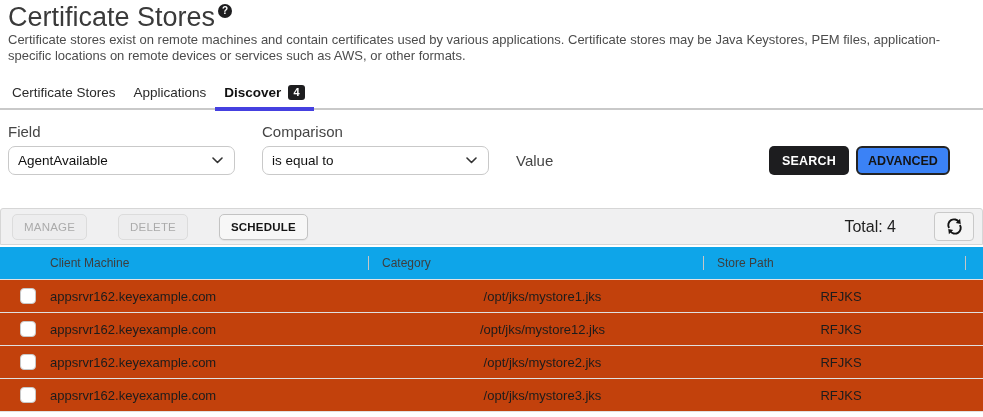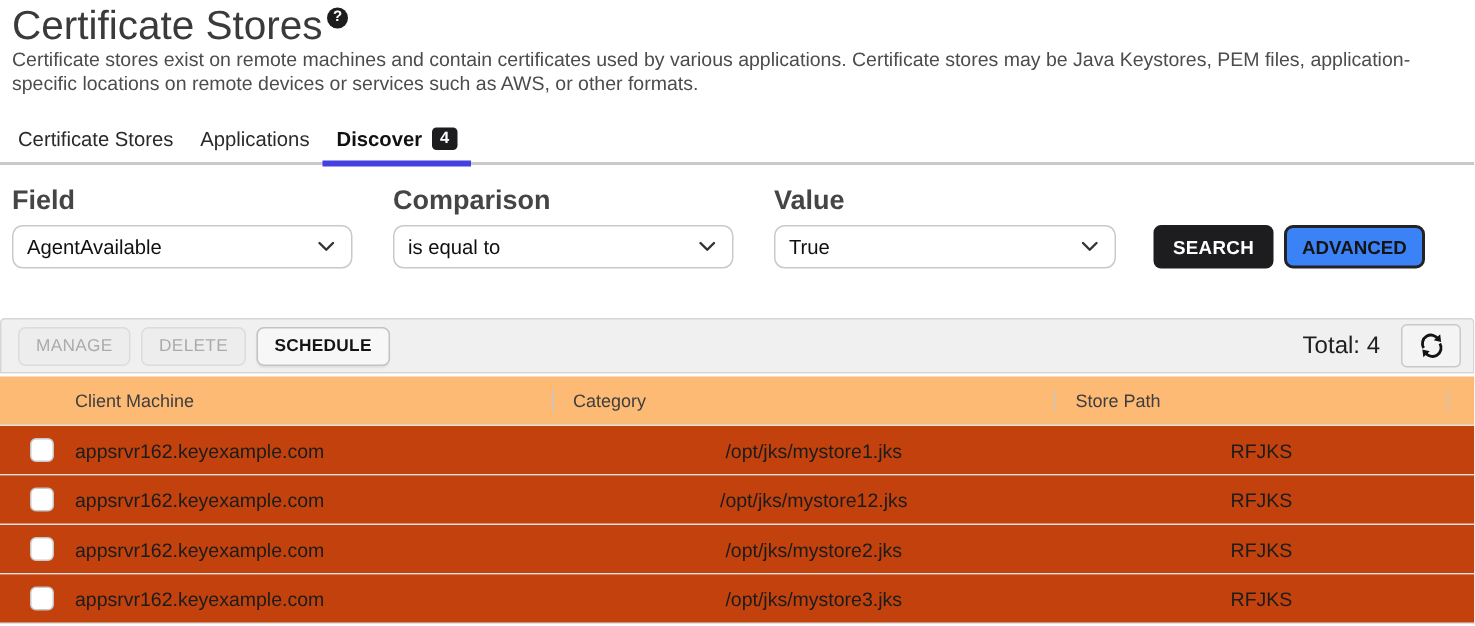--- a/index.html
+++ b/index.html
@@ -32,60 +32,60 @@
   }
   .badge {
     background: var(--dark, #1f1f1f); color:#fff; font-size:11px; font-weight:700;
     border-radius:3px; padding:1px 5px; line-height:13px;
   }
 
   
   .form { display:flex; align-items:flex-end; padding: 13px 0 0 8px; }
   .group { display:flex; flex-direction:column; width:227px; margin-right:27px; }
   .group.value { width:228px; margin-right:0; }
-  .flabel { font-size:18px; color:#454545; margin-bottom:6px;font-weight:bold; }
+  .flabel { font-size:15px; color:#454545; margin-bottom:6px; }
   .select {
     height:29px; border:1px solid #c9c9c9; border-radius:7px; background:#fff;
     display:flex; align-items:center; justify-content:space-between;
     padding:0 11px 0 9px; font-size:13.5px; color:#101010; cursor:pointer;
   }
   .btn-search {
     height:29px; padding:0 13px; margin-left:25px;
     background: var(--dark, #1c1c1e); color:#fff; border:none; border-radius:5px;
     font-family:"Liberation Sans", sans-serif; font-size:12.5px; font-weight:700; letter-spacing:.2px; cursor:pointer;
   }
   .btn-advanced {
     height:29px; padding:0 10px; margin-left:7px;
     background:#3b82f6; color:#141414; border:2px solid #232323; border-radius:6px;
     font-family:"Liberation Sans", sans-serif; font-size:12.5px; font-weight:700; cursor:pointer;
   }
 
   
   .toolbar {
     margin-top: 33px; height: 37px; background:#f0f0f1;
     border:1px solid #d6d6d6; border-radius:3px 3px 0 0;
-    display:flex; align-items:center; padding:0 8px 0 11px;
+    display:flex; align-items:center; padding:0 8px 0 11px;gap:24px;
   }
   .tbtn {
     font-family:"Liberation Sans", sans-serif; font-size:11.5px; letter-spacing:.2px;
     padding:6px 11px; border-radius:5px; margin-right:7px; cursor:pointer;
   }
   .tbtn.disabled { background:#ededee; border:1px solid #dcdcdc; color:#ababab; cursor:default; }
   .tbtn.schedule { background:#f7f7f7; border:1px solid #c3c3c3; color:#141414; font-weight:600;
     box-shadow:0 1px 1px rgba(0,0,0,.06); }
   .total { margin-left:auto; font-size:16px; color:#1f1f1f; margin-right:14px; }
   .refresh-btn {
     width:40px; height:29px; background:#f4f4f4; border:1px solid #c9c9c9; border-radius:4px;
     display:flex; align-items:center; justify-content:center; cursor:pointer;
   }
 
   
   .thead {
     display:grid; grid-template-columns:42px 326px 335px 262px 1fr;
-    height:33px; margin-top:2px; background:#fdba74; border-bottom:1px solid #e2e2e2;
+    height:33px; margin-top:2px; background:#0ea5e9; border-bottom:1px solid #e2e2e2;
     align-items:center; font-size:12px; color:#3e3e3e;
   }
   .hcell { display:flex; align-items:center; height:100%; overflow:hidden; }
   .divider { width:1px; height:14px; background:#c6c6c6; flex:0 0 1px; margin-right:13px; }
   .hcell.first { padding-left:8px; }
   .trow {
     display:grid; grid-template-columns:42px 326px 335px 262px 1fr;
     height:33px; align-items:center; border-bottom:1px solid #e0e0e0;
     font-size:13px; color:#1c1c1c; background:#c2410c; cursor:pointer;
   }
@@ -136,26 +136,20 @@
       <span class="flabel">Comparison</span>
       <div class="select">
         <span>is equal to</span>
         <svg width="11" height="7" viewBox="0 0 11 7">
             <path d="M1 1 L5.5 5.5 L10 1" fill="none" stroke="#333" stroke-width="1.6" stroke-linecap="round" stroke-linejoin="round"></path>
           </svg>
       </div>
     </div>
     <div class="group value">
       <span class="flabel">Value</span>
-      <div class="select">
-        <span>True</span>
-        <svg width="11" height="7" viewBox="0 0 11 7">
-            <path d="M1 1 L5.5 5.5 L10 1" fill="none" stroke="#333" stroke-width="1.6" stroke-linecap="round" stroke-linejoin="round"></path>
-          </svg>
-      </div>
     </div>
     <button class="btn-search">SEARCH</button>
     <button class="btn-advanced">ADVANCED</button>
   </div>
 
   <div class="toolbar">
     <button class="tbtn disabled">MANAGE</button>
     <button class="tbtn disabled">DELETE</button>
     <button class="tbtn schedule">SCHEDULE</button>
     <span class="total">Total: 4</span>

